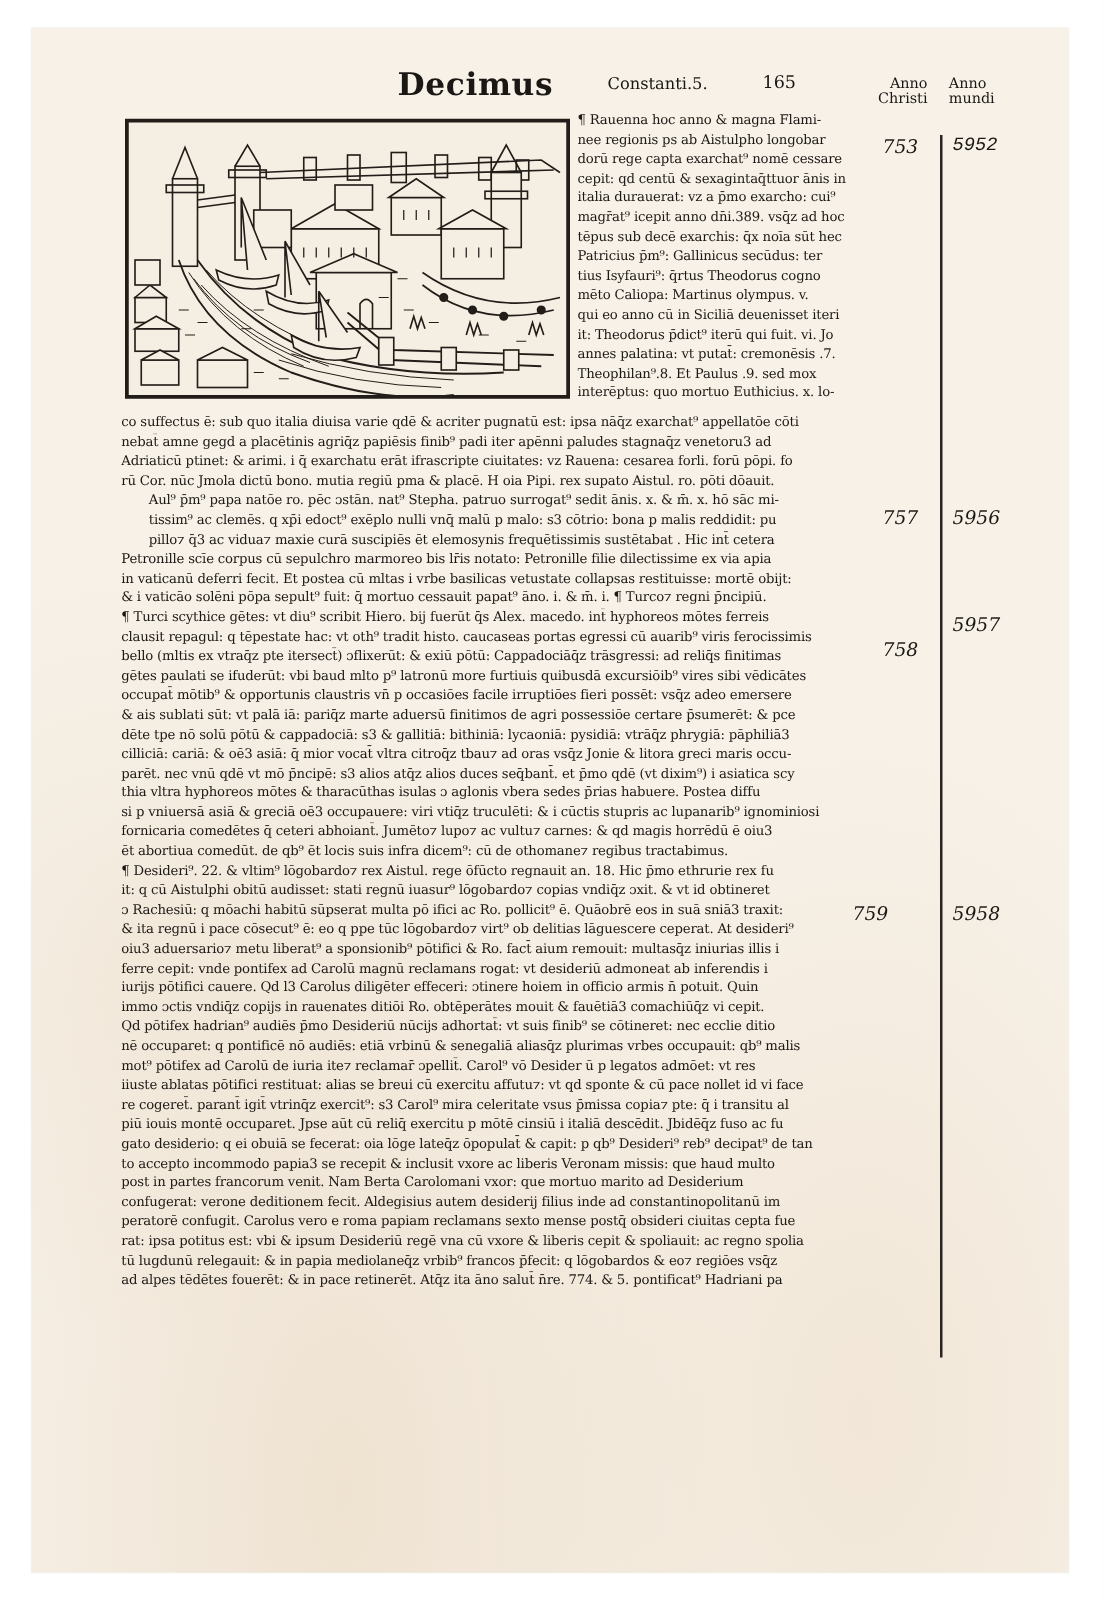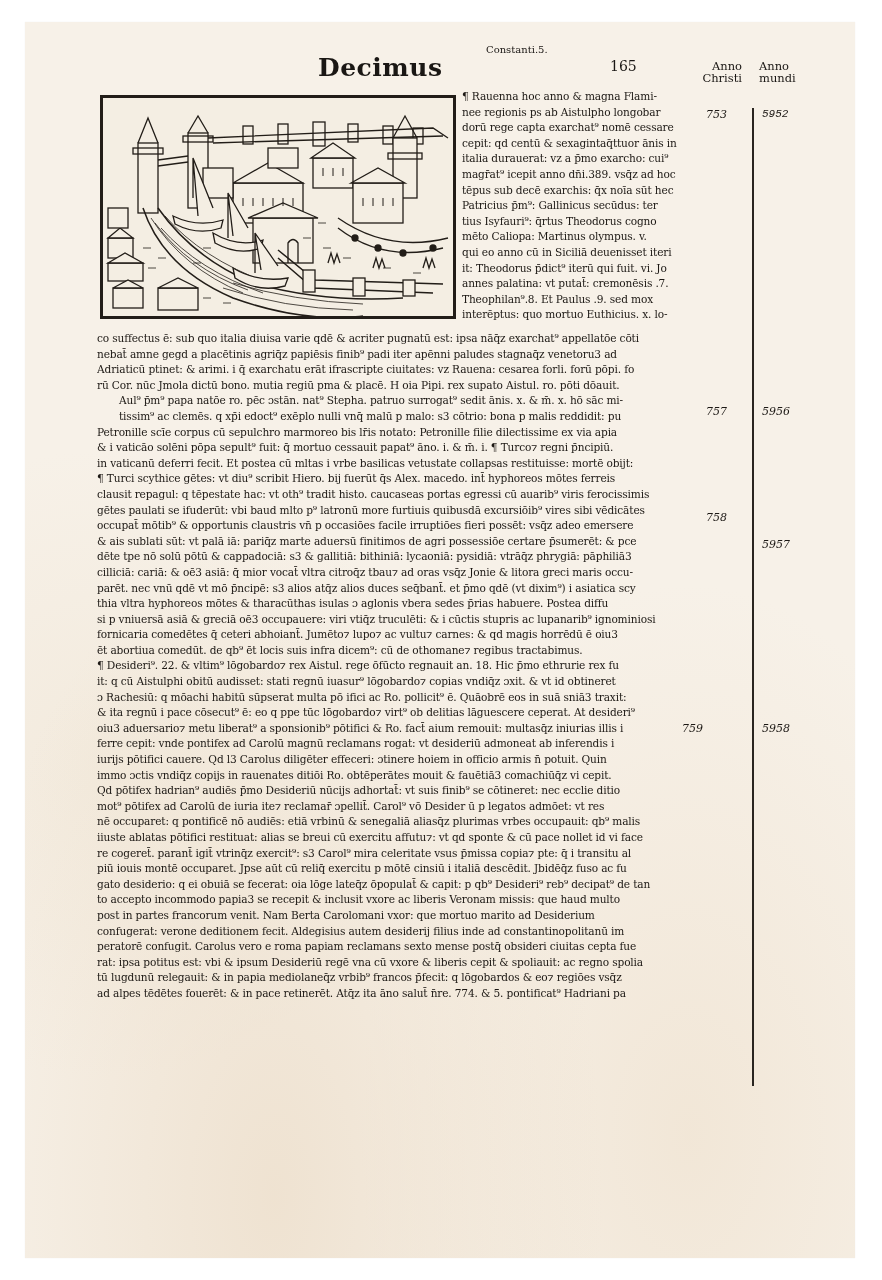--- a/index.html
+++ b/index.html
@@ -7,37 +7,37 @@
          font-family:"DejaVu Serif", serif; }
   .paper { position:absolute; left:25px; top:22px; width:830px; height:1236px;
            background:#f7f1e8;
            background-image:
              radial-gradient(ellipse at 30% 95%, rgba(232,214,190,0.55), transparent 40%),
              radial-gradient(ellipse at 80% 90%, rgba(236,220,198,0.5), transparent 35%),
              radial-gradient(ellipse at 10% 60%, rgba(240,230,214,0.6), transparent 30%);
            box-shadow: 0 0 1px rgba(0,0,0,0.08); }
   .hdr { position:absolute; font-family:"DejaVu Serif", serif; color:#1a1714; }
   .hdr-title { left:318px; top:53px; font-size:25px; font-weight:bold; letter-spacing:0.5px;text-align:right; }
-  .hdr-ref { left:486px; top:44px; font-size:10px; }
+  .hdr-ref { left:486px; top:60px; font-size:13px; }
   .hdr-folio { left:610px; top:58px; font-size:14px; }
   .hdr-col { font-size:11.5px; line-height:12px; text-align:right; }
   .hdr-christi { left:690px; top:60px; width:52px; }
   .hdr-mundi { left:753px; top:60px; width:58px; text-align:left; padding-left:6px; }
   .woodcut { position:absolute; left:100px; top:95px; width:356px; height:224px;
              border:3px solid #221d18; box-sizing:border-box; background:#f4eee3; overflow:hidden; }
   .woodcut svg { display:block; }
   .rule { position:absolute; left:752px; top:108px; width:1.5px; height:978px; background:#2a2520; }
   .text-block { position:absolute; color:#1c1814; font-family:"DejaVu Serif", serif;
                 font-size:10.6px; line-height:15.6px; white-space:nowrap; }
   .text-right { left:462px; top:89px; width:285px; }
   .text-full { left:97px; top:331px; width:640px; }
   .line { display:block; overflow:hidden; letter-spacing:-0.15px; }
   .indent { padding-left:22px; }
   .year { position:absolute; font-family:"DejaVu Serif", serif; font-style:italic;
-          font-size:11px; color:#1c1814; }
+          font-size:15px; color:#1c1814; }
 </style>
 </head>
 <body>
 
 <div class="paper"></div>
 
 <div class="hdr hdr-title">Decimus</div>
 <div class="hdr hdr-ref">Constanti.5.</div>
 <div class="hdr hdr-folio">165</div>
 <div class="hdr hdr-col hdr-christi">
@@ -174,59 +174,61 @@
   <span class="line">interēptus: quo mortuo Euthicius. x. lo-</span>
 </div>
 
 <div class="text-block text-full" id="full-text">
     <span class="line">co suffectus ē: sub quo italia diuisa varie qdē &amp; acriter pugnatū est: ipsa nāq̄z exarchat⁹ appellatōe cōti</span>
     <span class="line">nebat̄ amne gegd a placētinis agriq̄z papiēsis finib⁹ padi iter apēnni paludes stagnaq̄z venetoru3 ad</span>
     <span class="line">Adriaticū ptinet: &amp; arimi. i q̄ exarchatu erāt ifrascripte ciuitates: vz Rauena: cesarea forli. forū pōpi. fo</span>
     <span class="line">rū Cor. nūc Jmola dictū bono. mutia regiū pma &amp; placē. H oia Pipi. rex supato Aistul. ro. pōti dōauit.</span>
     <span class="line indent">Aul⁹ p̄m⁹ papa natōe ro. pēc ɔstān. nat⁹ Stepha. patruo surrogat⁹ sedit ānis. x. &amp; m̄. x. hō sāc mi-</span>
     <span class="line indent">tissim⁹ ac clemēs. q xp̄i edoct⁹ exēplo nulli vnq̄ malū p malo: s3 cōtrio: bona p malis reddidit: pu</span>
+    <span class="line indent">pillo⁊ q̄3 ac vidua⁊ maxie curā suscipiēs ēt elemosynis frequētissimis sustētabat . Hic int̄ cetera</span>
     <span class="line">Petronille scīe corpus cū sepulchro marmoreo bis lr̄is notato: Petronille filie dilectissime ex via apia</span>
+    <span class="line">in vaticanū deferri fecit. Et postea cū mltas i vrbe basilicas vetustate collapsas restituisse: mortē obijt:</span>
     <span class="line">&amp; i vaticāo solēni pōpa sepult⁹ fuit: q̄ mortuo cessauit papat⁹ āno. i. &amp; m̄. i.   ¶ Turco⁊ regni p̄ncipiū.</span>
-    <span class="line">in vaticanū deferri fecit. Et postea cū mltas i vrbe basilicas vetustate collapsas restituisse: mortē obijt:</span>
     <span class="line">¶ Turci scythice gētes: vt diu⁹ scribit Hiero. bij fuerūt q̄s Alex. macedo. int̄ hyphoreos mōtes ferreis</span>
     <span class="line">clausit repagul: q tēpestate hac: vt oth⁹ tradit histo. caucaseas portas egressi cū auarib⁹ viris ferocissimis</span>
+    <span class="line">bello (mltis ex vtraq̄z pte itersect̄) ɔflixerūt: &amp; exiū pōtū: Cappadociāq̄z trāsgressi: ad reliq̄s finitimas</span>
     <span class="line">gētes paulati se ifuderūt: vbi baud mlto p⁹ latronū more furtiuis quibusdā excursiōib⁹ vires sibi vēdicātes</span>
     <span class="line">occupat̄ mōtib⁹ &amp; opportunis claustris vn̄ p occasiōes facile irruptiōes fieri possēt: vsq̄z adeo emersere</span>
     <span class="line">&amp; ais sublati sūt: vt palā iā: pariq̄z marte aduersū finitimos de agri possessiōe certare p̄sumerēt: &amp; pce</span>
     <span class="line">dēte tpe nō solū pōtū &amp; cappadociā: s3 &amp; gallitiā: bithiniā: lycaoniā: pysidiā: vtrāq̄z phrygiā: pāphiliā3</span>
     <span class="line">cilliciā: cariā: &amp; oē3 asiā: q̄ mior vocat̄ vltra citroq̄z tbau⁊ ad oras vsq̄z Jonie &amp; litora greci maris occu-</span>
     <span class="line">parēt. nec vnū qdē vt mō p̄ncipē: s3 alios atq̄z alios duces seq̄bant̄. et p̄mo qdē (vt dixim⁹) i asiatica scy</span>
     <span class="line">thia vltra hyphoreos mōtes &amp; tharacūthas isulas ɔ aglonis vbera sedes p̄rias habuere. Postea diffu</span>
     <span class="line">si p vniuersā asiā &amp; greciā oē3 occupauere: viri vtiq̄z truculēti: &amp; i cūctis stupris ac lupanarib⁹ ignominiosi</span>
     <span class="line">fornicaria comedētes q̄ ceteri abhoiant̄. Jumēto⁊ lupo⁊ ac vultu⁊ carnes: &amp; qd magis horrēdū ē oiu3</span>
     <span class="line">ēt abortiua comedūt. de qb⁹ ēt locis suis infra dicem⁹: cū de othomane⁊ regibus tractabimus.</span>
     <span class="line">¶ Desideri⁹. 22. &amp; vltim⁹ lōgobardo⁊ rex Aistul. rege ōfūcto regnauit an. 18. Hic p̄mo ethrurie rex fu</span>
     <span class="line">it: q cū Aistulphi obitū audisset: stati regnū iuasur⁹ lōgobardo⁊ copias vndiq̄z ɔxit. &amp; vt id obtineret</span>
     <span class="line">ɔ Rachesiū: q mōachi habitū sūpserat multa pō ifici ac Ro. pollicit⁹ ē. Quāobrē eos in suā sniā3 traxit:</span>
     <span class="line">&amp; ita regnū i pace cōsecut⁹ ē: eo q ppe tūc lōgobardo⁊ virt⁹ ob delitias lāguescere ceperat. At desideri⁹</span>
     <span class="line">oiu3 aduersario⁊ metu liberat⁹ a sponsionib⁹ pōtifici &amp; Ro. fact̄ aium remouit: multasq̄z iniurias illis i</span>
     <span class="line">ferre cepit: vnde pontifex ad Carolū magnū reclamans rogat: vt desideriū admoneat ab inferendis i</span>
     <span class="line">iurijs pōtifici cauere. Qd l3 Carolus diligēter effeceri: ɔtinere hoiem in officio armis n̄ potuit. Quin</span>
     <span class="line">immo ɔctis vndiq̄z copijs in rauenates ditiōi Ro. obtēperātes mouit &amp; fauētiā3 comachiūq̄z vi cepit.</span>
     <span class="line">Qd pōtifex hadrian⁹ audiēs p̄mo Desideriū nūcijs adhortat̄: vt suis finib⁹ se cōtineret: nec ecclie ditio</span>
+    <span class="line">nē occuparet: q pontificē nō audiēs: etiā vrbinū &amp; senegaliā aliasq̄z plurimas vrbes occupauit: qb⁹ malis</span>
     <span class="line">mot⁹ pōtifex ad Carolū de iuria ite⁊ reclamar̄ ɔpellit̄. Carol⁹ vō Desider ū p legatos admōet: vt res</span>
-    <span class="line">nē occuparet: q pontificē nō audiēs: etiā vrbinū &amp; senegaliā aliasq̄z plurimas vrbes occupauit: qb⁹ malis</span>
     <span class="line">iiuste ablatas pōtifici restituat: alias se breui cū exercitu affutu⁊: vt qd sponte &amp; cū pace nollet id vi face</span>
     <span class="line">re cogeret̄. parant̄ igit̄ vtrinq̄z exercit⁹: s3 Carol⁹ mira celeritate vsus p̄missa copia⁊ pte: q̄ i transitu al</span>
     <span class="line">piū iouis montē occuparet. Jpse aūt cū reliq̄ exercitu p mōtē cinsiū i italiā descēdit. Jbidēq̄z fuso ac fu</span>
     <span class="line">gato desiderio: q ei obuiā se fecerat: oia lōge lateq̄z ōpopulat̄ &amp; capit: p qb⁹ Desideri⁹ reb⁹ decipat⁹ de tan</span>
     <span class="line">to accepto incommodo papia3 se recepit &amp; inclusit vxore ac liberis Veronam missis: que haud multo</span>
     <span class="line">post in partes francorum venit. Nam Berta Carolomani vxor: que mortuo marito ad Desiderium</span>
     <span class="line">confugerat: verone deditionem fecit. Aldegisius autem desiderij filius inde ad constantinopolitanū im</span>
     <span class="line">peratorē confugit. Carolus vero e roma papiam reclamans sexto mense postq̄ obsideri ciuitas cepta fue</span>
     <span class="line">rat: ipsa potitus est: vbi &amp; ipsum Desideriū regē vna cū vxore &amp; liberis cepit &amp; spoliauit: ac regno spolia</span>
     <span class="line">tū lugdunū relegauit: &amp; in papia mediolaneq̄z vrbib⁹ francos p̄fecit: q lōgobardos &amp; eo⁊ regiōes vsq̄z</span>
     <span class="line">ad alpes tēdētes fouerēt: &amp; in pace retinerēt. Atq̄z ita āno salut̄ n̄re. 774. &amp; 5. pontificat⁹ Hadriani pa</span>
   </div>
 
 <div class="year" style="left:706px;top:108px;">753</div>
 <div class="year" style="left:762px;top:108px;font-family:Liberation Mono, monospace;">5952</div>
 <div class="year" style="left:706px;top:405px;">757</div>
 <div class="year" style="left:762px;top:405px;">5956</div>
 <div class="year" style="left:706px;top:511px;">758</div>
-<div class="year" style="left:762px;top:538px;">5957</div>
+<div class="year" style="left:762px;top:491px;">5957</div>
 <div class="year" style="left:682px;top:722px;">759</div>
 <div class="year" style="left:762px;top:722px;">5958</div>
 
 </body></html>

